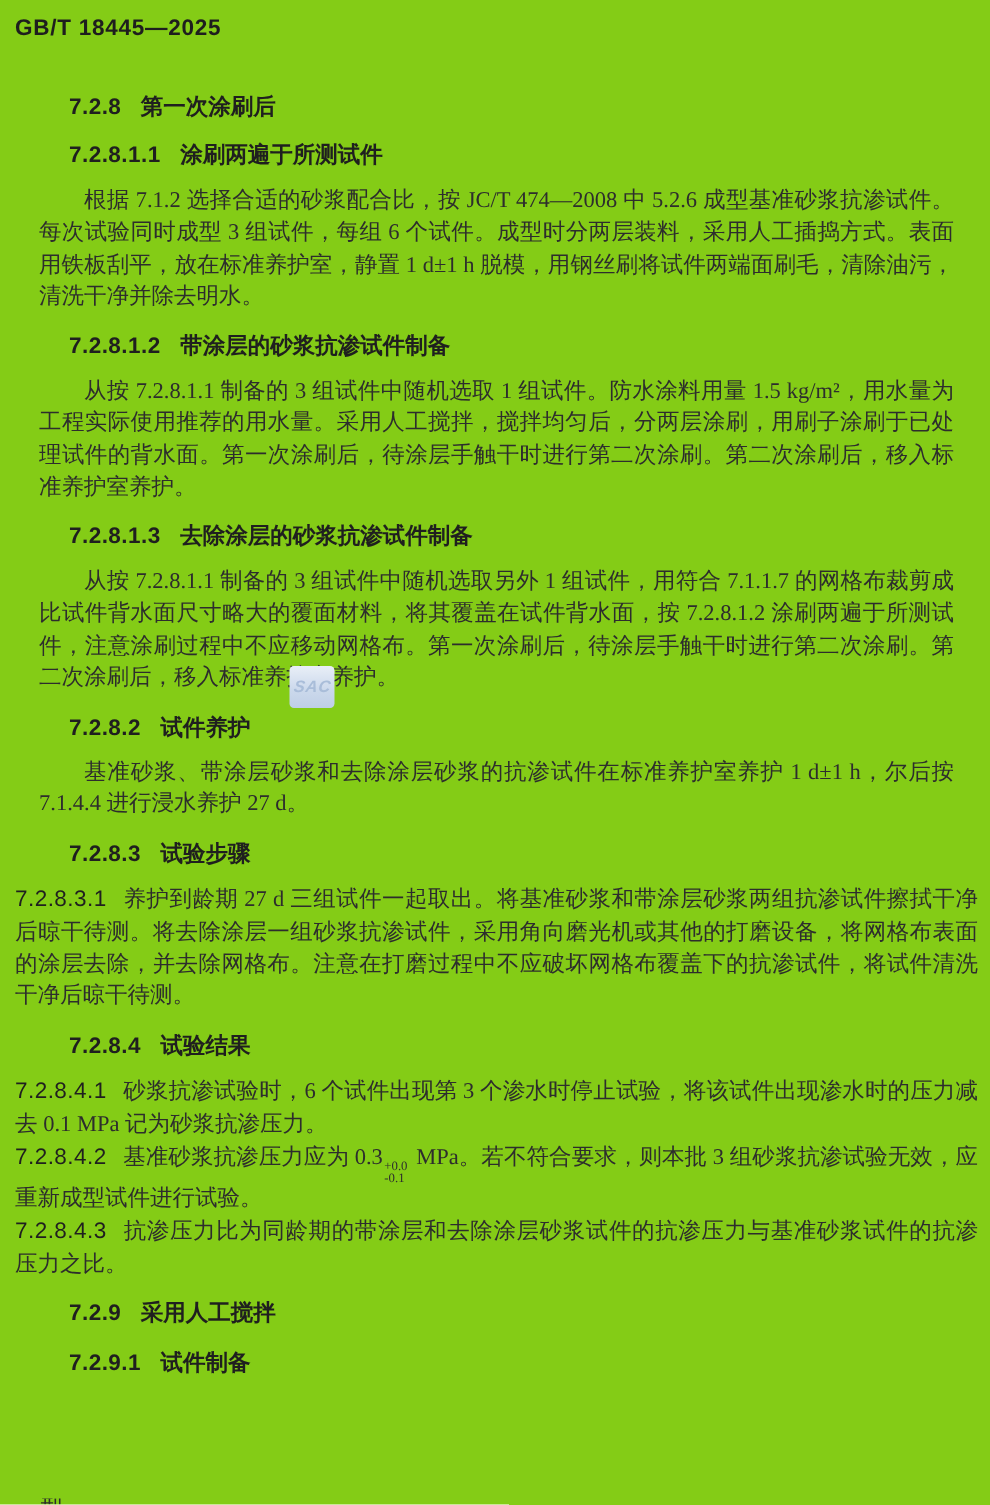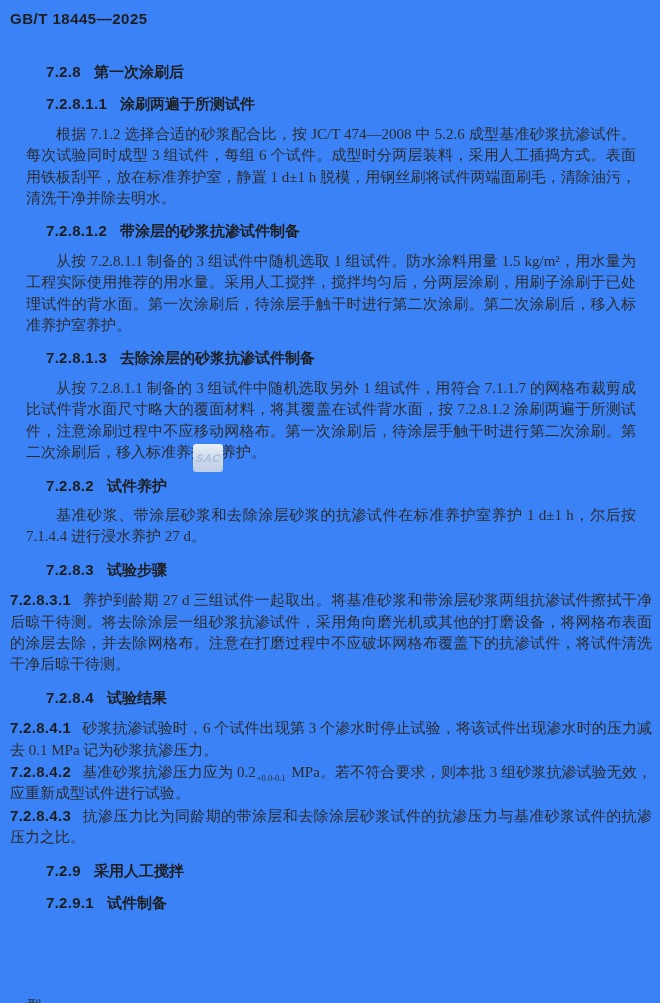--- a/index.html
+++ b/index.html
@@ -1,21 +1,21 @@
 <!DOCTYPE html>
 <html><head>
 <meta charset="utf-8">
 <style>
   * { margin:0; padding:0; box-sizing:border-box; }
   html, body { background:#ffffff; }
   .page {
     position:relative;
     width:660px; height:1003px;
     overflow:hidden;
-    background:#3b82f6;
+    background:#84cc16;
     padding:8px 8px 0 10px;
     font-family:"Liberation Serif","DejaVu Serif",serif;
     color:#2a2a2a;
   }
   .running-head {
     font-family:"Liberation Sans","DejaVu Sans",sans-serif;
     font-weight:bold;
     font-size:15px;
     letter-spacing:.5px;
     line-height:22px;
@@ -35,28 +35,28 @@
     font-size:15px;
     line-height:21.4px;
     text-align:justify;
     margin:8px 16px 4px;
     color:#2d2d2d;
   }
   .indent { text-indent:2em; }
   .clause { margin:0; }
   .cnum {
     font-family:"Liberation Sans","DejaVu Sans",sans-serif;
-    font-weight:bold;
+    font-weight:normal;
     margin-right:11px;
     letter-spacing:.3px;
     color:#1f1f1f;
   }
   .tol {
     display:inline-flex;
-    flex-direction:row;
+    flex-direction:column;
     vertical-align:-4px;
     font-size:8.5px;
     line-height:8px;
     margin:0 2px 0 1px;
     text-align:left;
   }
   .watermark {
     position:absolute;
     left:193px; top:444px;
     width:30px; height:28px;
@@ -126,21 +126,21 @@
 
   <p class="body clause"><span class="cnum">7.2.8.3.1</span><span>养护到龄期 27 d 三组试件一起取出。将基准砂浆和带涂层砂浆两组抗渗试件擦拭干净后晾干待测。将去除涂层一组砂浆抗渗试件，采用角向磨光机或其他的打磨设备，将网格布表面的涂层去除，并去除网格布。注意在打磨过程中不应破坏网格布覆盖下的抗渗试件，将试件清洗干净后晾干待测。</span></p>
 
 
   <div class="h">
     <span class="hnum">7.2.8.4</span><span>试验结果</span>
   </div>
 
   <p class="body clause"><span class="cnum">7.2.8.4.1</span><span>砂浆抗渗试验时，6 个试件出现第 3 个渗水时停止试验，将该试件出现渗水时的压力减去 0.1 MPa 记为砂浆抗渗压力。</span></p>
 
-  <p class="body clause"><span class="cnum">7.2.8.4.2</span><span>基准砂浆抗渗压力应为 0.2</span><span class="tol">
+  <p class="body clause"><span class="cnum">7.2.8.4.2</span><span>基准砂浆抗渗压力应为 0.3</span><span class="tol">
         <span>+0.0</span>
         <span>-0.1</span>
       </span><span> MPa。若不符合要求，则本批 3 组砂浆抗渗试验无效，应重新成型试件进行试验。</span></p>
 
   <p class="body clause"><span class="cnum">7.2.8.4.3</span><span>抗渗压力比为同龄期的带涂层和去除涂层砂浆试件的抗渗压力与基准砂浆试件的抗渗压力之比。</span></p>
 
   <div class="h">
     <span class="hnum">7.2.9</span><span>采用人工搅拌</span>
   </div>
 

